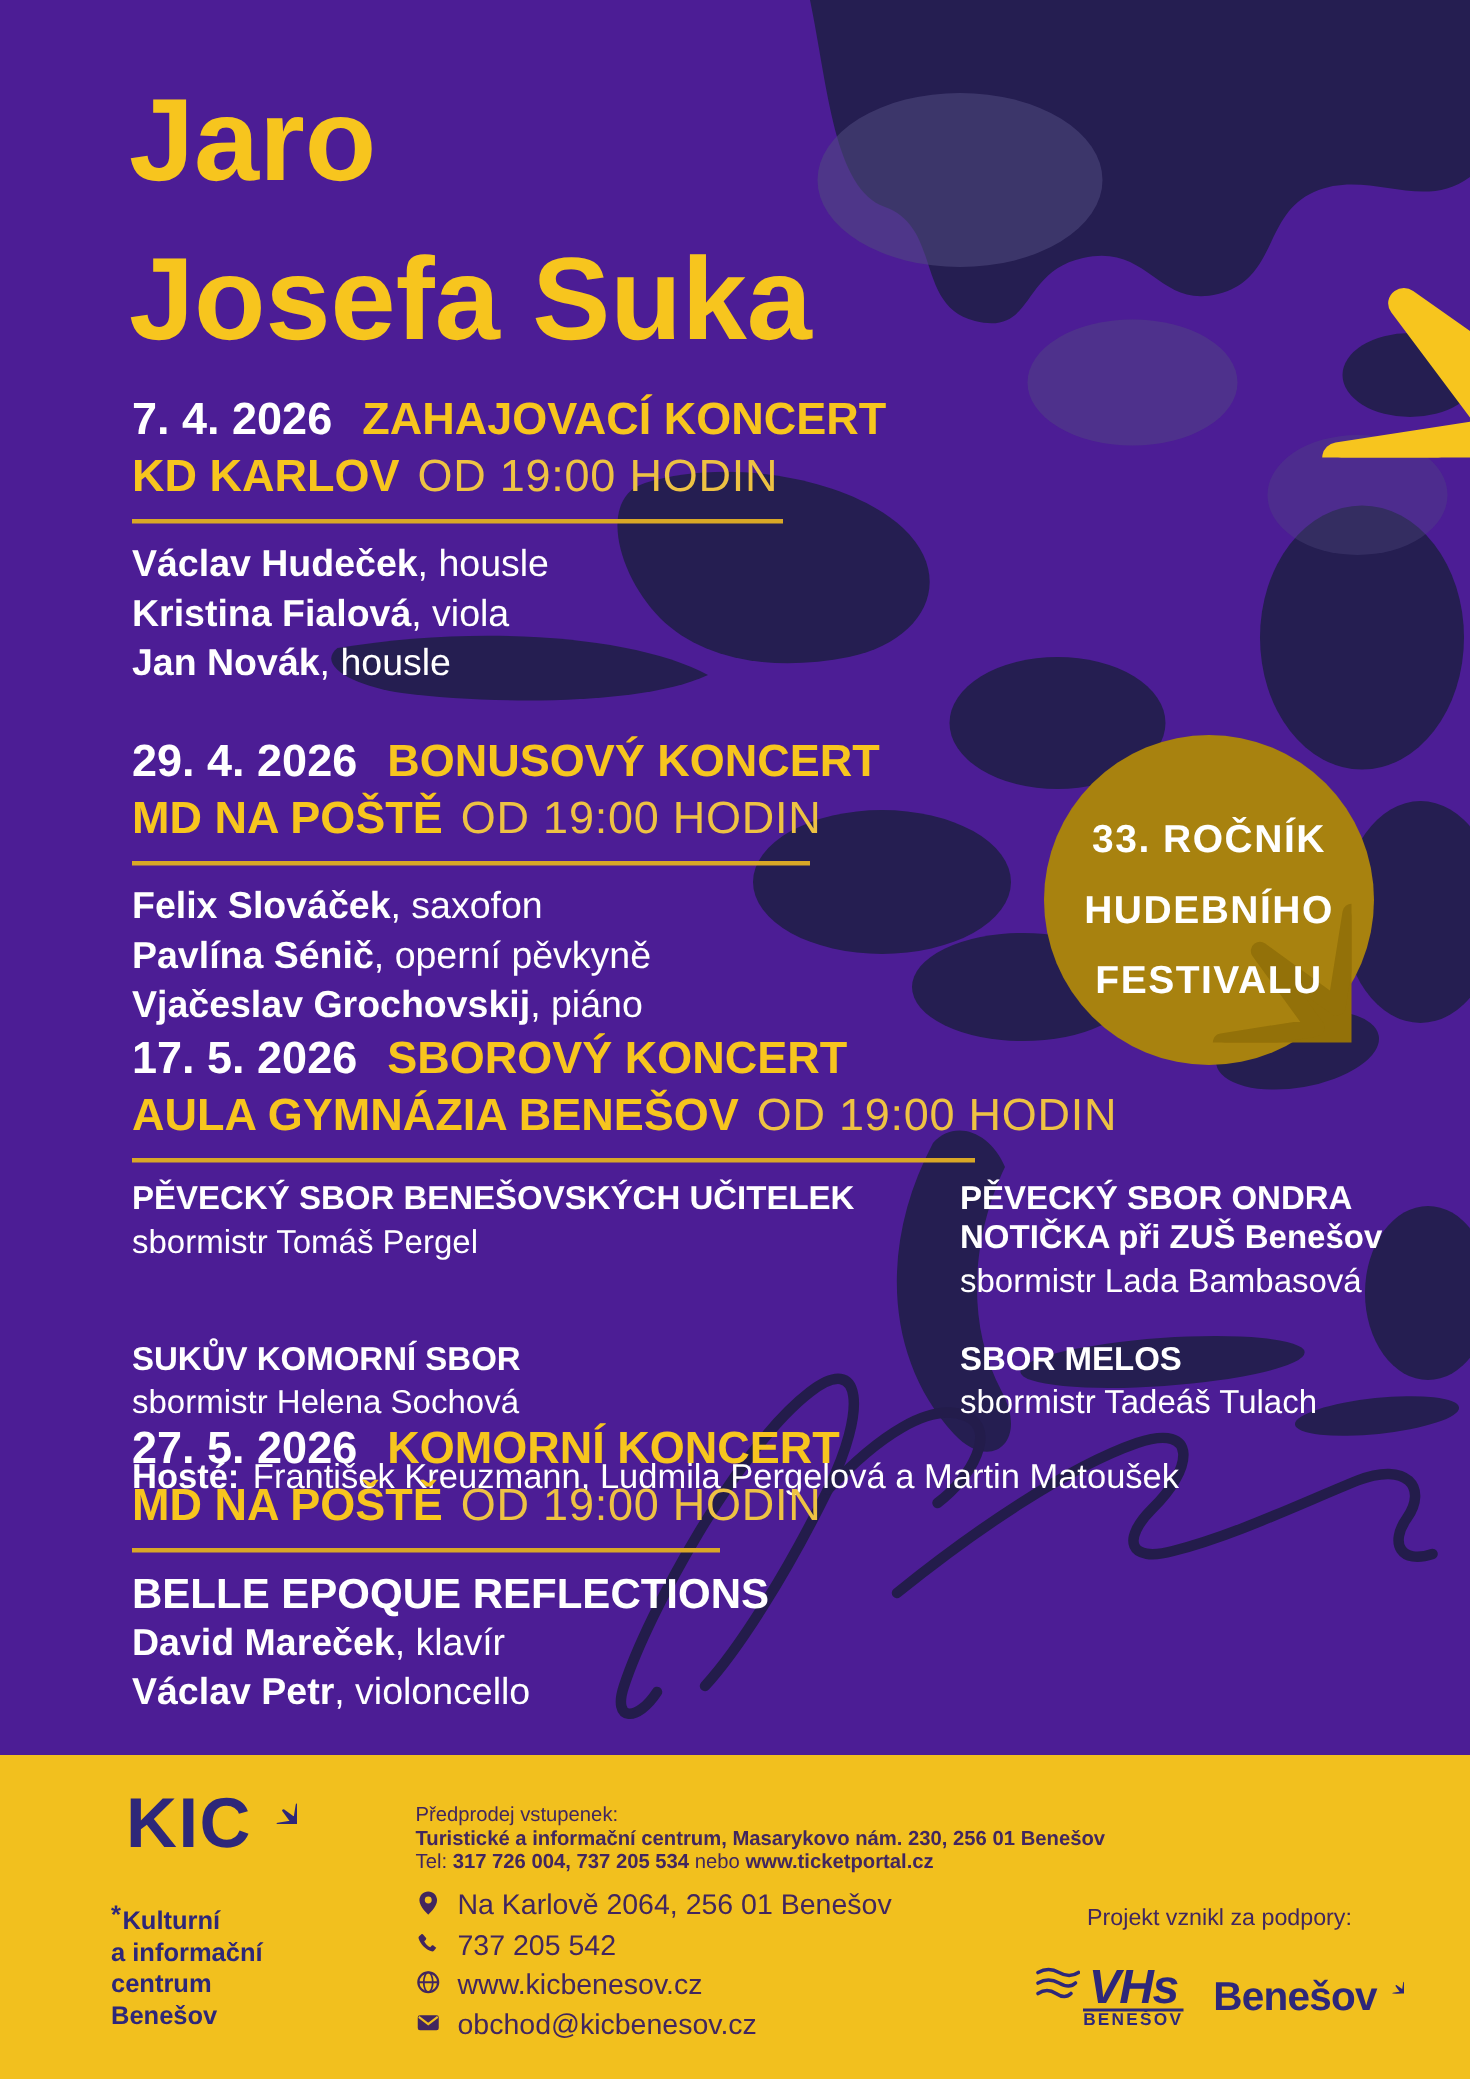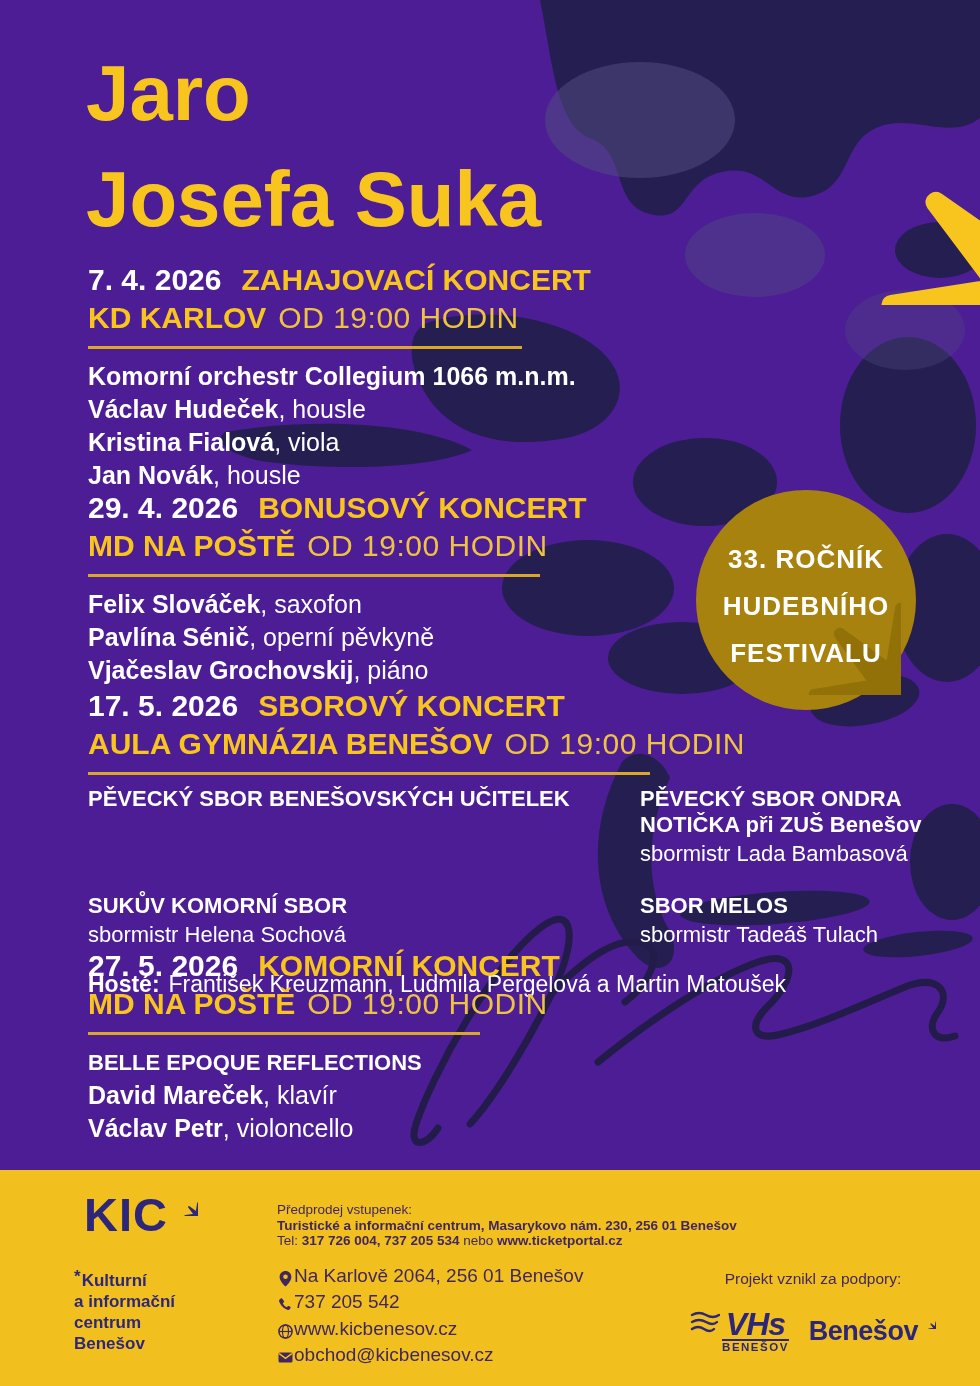--- a/index.html
+++ b/index.html
@@ -19,21 +19,21 @@
   .s1{top:261px}.s2{top:489px}.s3{top:687px}.s4{top:947px}
   .head{font-size:30px;line-height:38px;font-weight:800;white-space:nowrap;}
   .head .date{color:#FFFFFF;margin-right:20px;}
   .head .type{color:#F7C51E;}
   .head .venue{color:#F7C51E;margin-right:12px;}
   .head .time{color:#EEC243;font-weight:400;letter-spacing:.5px;}
   .rule{height:0;border-top:3px solid #D9A826;margin:9px 0 11px 0;}
   .w1{width:434px}.w2{width:452px}.w3{width:562px}.w4{width:392px}
   .lines p{margin:0;font-size:25px;line-height:33px;font-weight:400;}
   .lines b{font-weight:800;}
-  .program{font-size:22px;line-height:33px;font-weight:800;margin:0 0 0 0;}
+  .program{font-size:28px;line-height:33px;font-weight:800;margin:0 0 0 0;}
 
   .choirs{display:grid;grid-template-columns:552px auto;row-gap:26px;margin-top:5px;width:860px;}
   .cname{font-size:22px;line-height:26px;font-weight:800;}
   .cleader{font-size:22px;line-height:26px;font-weight:400;margin-top:3px;}
   .hosts{margin-top:22px;font-size:23px;line-height:28px;}
   .hosts b{font-weight:800;margin-right:9px;}
 
   .badge{position:absolute;left:696px;top:490px;width:220px;height:220px;border-radius:50%;
     background:#A8820F;z-index:2;}
   .badge svg{position:absolute;left:15px;top:15px;}
@@ -41,21 +41,21 @@
     color:#FFFFFF;font-size:26px;line-height:47px;font-weight:800;letter-spacing:1px;}
 
   .footer{position:absolute;left:0;top:1170px;width:980px;height:216px;background:#F2C01E;z-index:4;color:#42265E;}
   .kic{position:absolute;left:84px;top:20px;color:#2E2779;font-weight:800;font-size:47px;line-height:50px;letter-spacing:1px;display:flex;align-items:flex-start;}
   .kic svg{margin:-2px 0 0 2px;}
   .kic-sub{position:absolute;left:74px;top:100px;color:#2E2779;font-weight:700;font-size:17px;line-height:21px;}
   .kic-sub .mark{position:relative;top:-4px;margin-right:1px;}
   .presale{position:absolute;left:277px;top:32px;font-size:13.5px;line-height:15.5px;width:470px;}
   .presale .b{font-weight:700;}
   .contact{position:absolute;left:277px;top:90px;}
-  .contact .row{display:flex;align-items:flex-end;height:26.6px;font-size:19px;}
+  .contact .row{display:flex;align-items:flex-start;height:26.6px;gap:11px;font-size:19px;}
   .contact svg{flex:0 0 auto;}
   .support{position:absolute;left:688px;top:100px;width:250px;}
   .support .label{font-size:15.5px;text-align:center;}
   .logos{display:flex;align-items:center;gap:20px;margin-top:22px;justify-content:center;color:#2E2779;}
   .vhs{display:flex;align-items:flex-start;gap:2px;}
   .vhs-col{display:flex;flex-direction:column;align-items:center;}
   .vhs-big{font-size:32px;line-height:28px;font-weight:800;font-style:italic;letter-spacing:-1px;}
   .vhs-small{font-size:11.5px;font-weight:800;letter-spacing:1.5px;border-top:2px solid #2E2779;margin-top:1px;}
   .benesov{display:flex;align-items:flex-start;font-size:27px;font-weight:800;letter-spacing:-.5px;}
   .benesov svg{margin:-3px 0 0 2px;}
@@ -113,21 +113,20 @@
 
   <section class="section s1">
     <div class="head">
       <span class="date">7. 4. 2026</span><span class="type">ZAHAJOVACÍ KONCERT</span>
     </div>
     <div class="head">
       <span class="venue">KD KARLOV</span><span class="time">OD 19:00 HODIN</span>
     </div>
     <div class="rule w1"></div>
     <div class="lines">
-      <p><b>Komorní orchestr Collegium 1066 m.n.m.</b><span></span></p>
       <p><b>Václav Hudeček</b><span>, housle</span></p>
       <p><b>Kristina Fialová</b><span>, viola</span></p>
       <p><b>Jan Novák</b><span>, housle</span></p>
     </div>
   </section>
 
   <section class="section s2">
     <div class="head">
       <span class="date">29. 4. 2026</span><span class="type">BONUSOVÝ KONCERT</span>
     </div>
@@ -157,20 +156,21 @@
     <div class="head">
       <span class="date">17. 5. 2026</span><span class="type">SBOROVÝ KONCERT</span>
     </div>
     <div class="head">
       <span class="venue">AULA GYMNÁZIA BENEŠOV</span><span class="time">OD 19:00 HODIN</span>
     </div>
     <div class="rule w3"></div>
     <div class="choirs">
       <div>
         <div class="cname">PĚVECKÝ SBOR BENEŠOVSKÝCH UČITELEK</div>
+        <div class="cleader">sbormistr Tomáš Pergel</div>
       </div>
       <div>
         <div class="cname">PĚVECKÝ SBOR ONDRA NOTIČKA při ZUŠ Benešov</div>
         <div class="cleader">sbormistr Lada Bambasová</div>
       </div>
       <div>
         <div class="cname">SUKŮV KOMORNÍ SBOR</div>
         <div class="cleader">sbormistr Helena Sochová</div>
       </div>
       <div>

